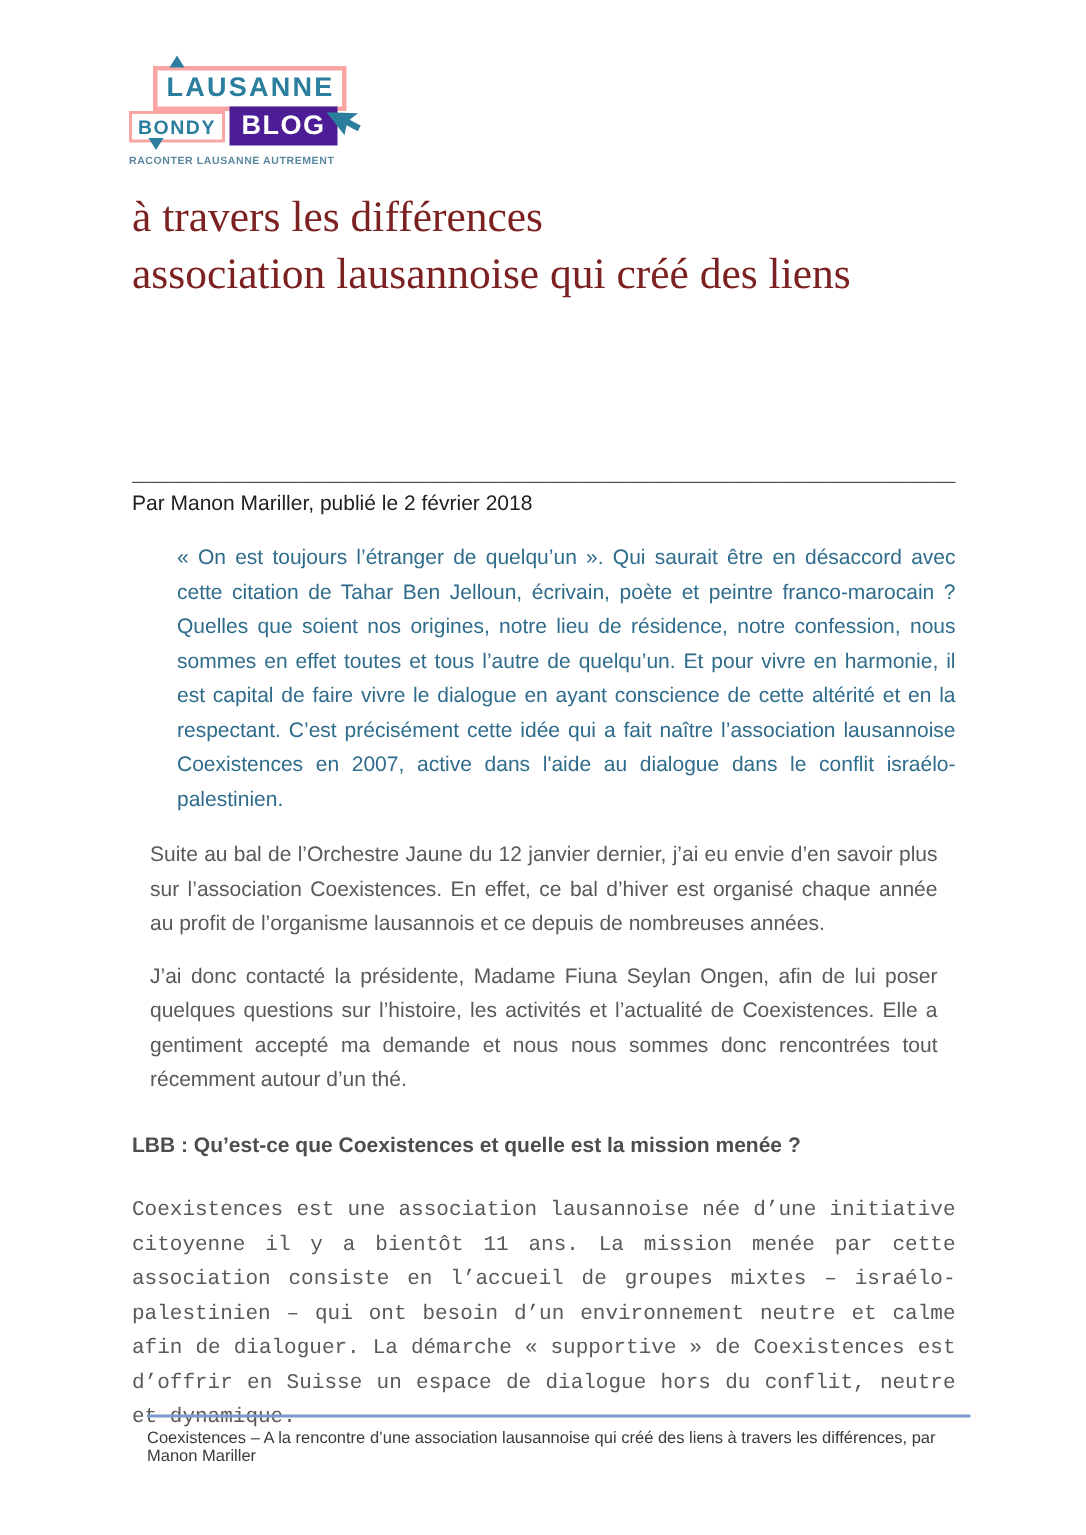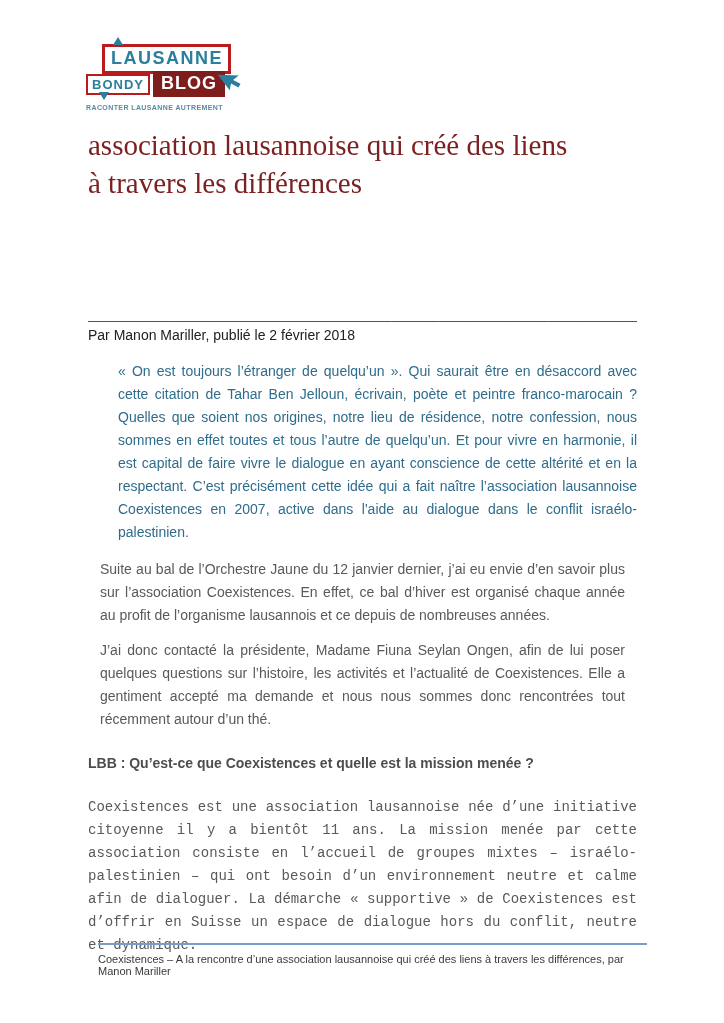--- a/index.html
+++ b/index.html
@@ -18,32 +18,32 @@
   .logo { position: absolute; left: 86px; top: 44px; width: 160px; }
   .logo-row1 { margin-left: 16px; display: inline-block; position: relative; }
   .tail-up {
     position: absolute; top: -7px; left: 11px;
     width: 0; height: 0;
     border-left: 5px solid transparent;
     border-right: 5px solid transparent;
     border-bottom: 8px solid #2b7e9d;
   }
   .box { font-weight: bold; font-family: "Liberation Sans", sans-serif; display: inline-block; }
-  .box-outline { border: 3px solid #b91c1c; color: #2b7e9d; background: #fff; }
+  .box-outline { border: 3px solid #fca5a5; color: #2b7e9d; background: #fff; }
   .lausanne-box { font-size: 18px; letter-spacing: 1.5px; padding: 1px 5px 2px 6px; }
   .logo-row2 { display: flex; align-items: center; margin-top: -3px; position: relative; }
   .bondy-box { border-width: 2px; font-size: 13px; letter-spacing: 1px; padding: 1px 4px; position: relative; }
   .tail-down {
     position: absolute; bottom: -7px; left: 11px;
     width: 0; height: 0;
     border-left: 5px solid transparent;
     border-right: 5px solid transparent;
     border-top: 8px solid #2b7e9d;
   }
-  .blog-box { background: #7f1d1d; color: #ffffff; font-size: 18px; letter-spacing: 1px; padding: 2px 8px 3px 8px; margin-left: 3px; }
+  .blog-box { background: #4c1d95; color: #ffffff; font-size: 18px; letter-spacing: 1px; padding: 2px 8px 3px 8px; margin-left: 3px; }
   .cursor-arrow { margin-left: -7px; margin-top: -8px; transform: rotate(-38deg); }
   .cursor-arrow svg { display: block; }
   .logo-tagline { margin-top: 7px; font-size: 7px; letter-spacing: 0.4px; color: #5a89a0; font-weight: bold; }
 
   
   .article-title {
     position: absolute; left: 88px; top: 126px; width: 600px;
     font-family: "Liberation Serif", "DejaVu Serif", serif;
     font-weight: normal;
     color: #7c2121;
@@ -95,22 +95,22 @@
       <span class="cursor-arrow">
         <svg width="24" height="26" viewBox="0 0 18 20">
           <path fill="#2b7e9d" d="M4 1 L4 16 L8 12.6 L10.6 18.6 L13.6 17.2 L10.9 11.4 L16.4 11.4 Z"></path>
         </svg>
       </span>
     </div>
     <div class="logo-tagline">RACONTER LAUSANNE AUTREMENT</div>
   </div>
 
   <h1 class="article-title">
+    <div class="t-line">à travers les différences</div>
     <div class="t-line">association lausannoise qui créé des liens</div>
-    <div class="t-line">à travers les différences</div>
   </h1>
 
   <div class="byline">Par Manon Mariller, publié le 2 février 2018</div>
 
   <div class="divider">______________________________________________________________________________</div>
 
   <div class="article-body">
     <p class="lead-paragraph">« On est toujours l’étranger de quelqu’un ». Qui saurait être en désaccord avec cette citation de Tahar Ben Jelloun, écrivain, poète et peintre franco-marocain ? Quelles que soient nos origines, notre lieu de résidence, notre confession, nous sommes en effet toutes et tous l’autre de quelqu’un. Et pour vivre en harmonie, il est capital de faire vivre le dialogue en ayant conscience de cette altérité et en la respectant. C’est précisément cette idée qui a fait naître l’association lausannoise Coexistences en 2007, active dans l'aide au dialogue dans le conflit israélo-palestinien.</p>
     <p class="para">Suite au bal de l’Orchestre Jaune du 12 janvier dernier, j’ai eu envie d’en savoir plus sur l’association Coexistences. En effet, ce bal d’hiver est organisé chaque année au profit de l’organisme lausannois et ce depuis de nombreuses années.</p>
     <p class="para">J’ai donc contacté la présidente, Madame Fiuna Seylan Ongen, afin de lui poser quelques questions sur l’histoire, les activités et l’actualité de Coexistences. Elle a gentiment accepté ma demande et nous nous sommes donc rencontrées tout récemment autour d’un thé.</p>

